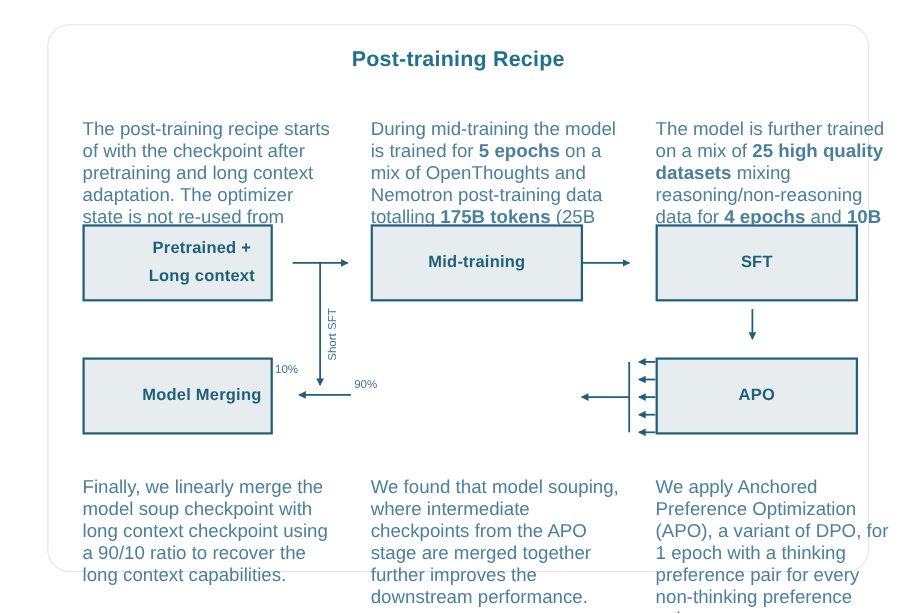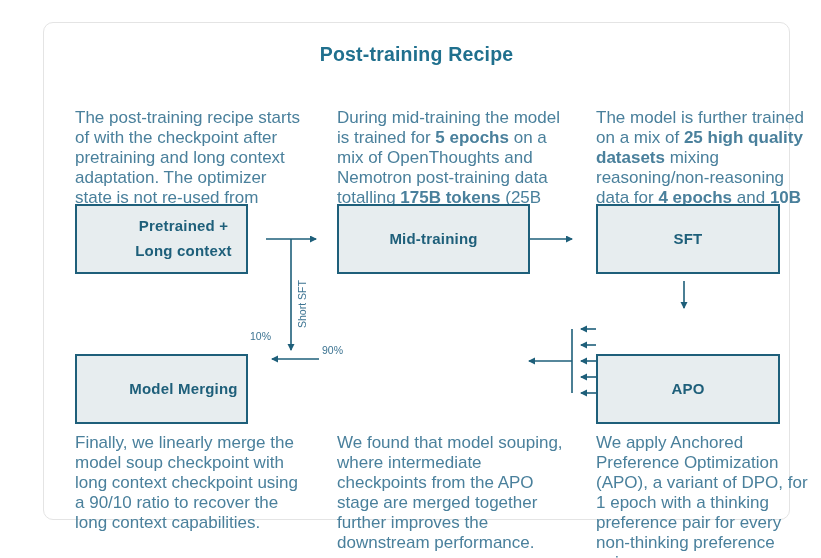--- a/index.html
+++ b/index.html
@@ -8,21 +8,21 @@
     --accent-text:#4a809c;
     --accent-label:#3d7492;
     --box-fill:#e7edef;
     --card-border:#e4e4e4;
   }
   *{margin:0;padding:0;box-sizing:border-box;}
   html,body{width:821px;height:558px;background:#ffffff;font-family:"Liberation Sans",sans-serif;}
   .stage{position:relative;width:821px;height:558px;background:#ffffff;overflow:hidden;}
   .card{
     position:absolute;left:43px;top:22px;width:747px;height:498px;
-    background:#ffffff;border:1px solid var(--card-border);border-radius:10px;
+    background:#ffffff;border:1px solid var(--card-border);border-radius:20px;
   }
   .title{
     position:absolute;left:0;top:20px;width:100%;
     text-align:center;font-size:19.5px;font-weight:bold;color:var(--accent-title);
     letter-spacing:.2px;
   }
   .note{
     position:absolute;font-size:17px;line-height:1.18;color:var(--accent-text);
   }
   .note strong{font-weight:bold;color:var(--accent-text);}
@@ -31,21 +31,21 @@
   .n-right{left:552px;width:215px;}
   .n-top{top:85px;}
   .n-bottom{top:410px;}
   .node{
     position:absolute;width:173px;height:70px;
     background:var(--box-fill);border:2px solid var(--accent-dark);
     display:flex;flex-direction:column;align-items:center;justify-content:center;
     color:var(--accent-dark);font-weight:bold;font-size:15px;letter-spacing:.2px;
     text-align:center;line-height:1.65;
   }
-  .row1{top:181px;} .row2{top:302px;margin-top:29px;}
+  .row1{top:181px;} .row2{top:302px;}
   .col1{left:31px;padding-left:44px;} .col2{left:293px;width:193px;} .col3{left:552px;width:184px;}
   svg.wires{position:absolute;left:0;top:0;width:747px;height:498px;pointer-events:none;}
   svg.wires path,svg.wires line{stroke:var(--accent-dark);stroke-width:1.6px;fill:none;}
   #ah path{fill:var(--accent-dark);stroke:none;}
   .edge-label{
     position:absolute;font-size:10.5px;color:var(--accent-label);white-space:nowrap;
   }
   .lbl-short-sft{
     left:252px;top:305px;transform:rotate(-90deg);transform-origin:left top;
   }

